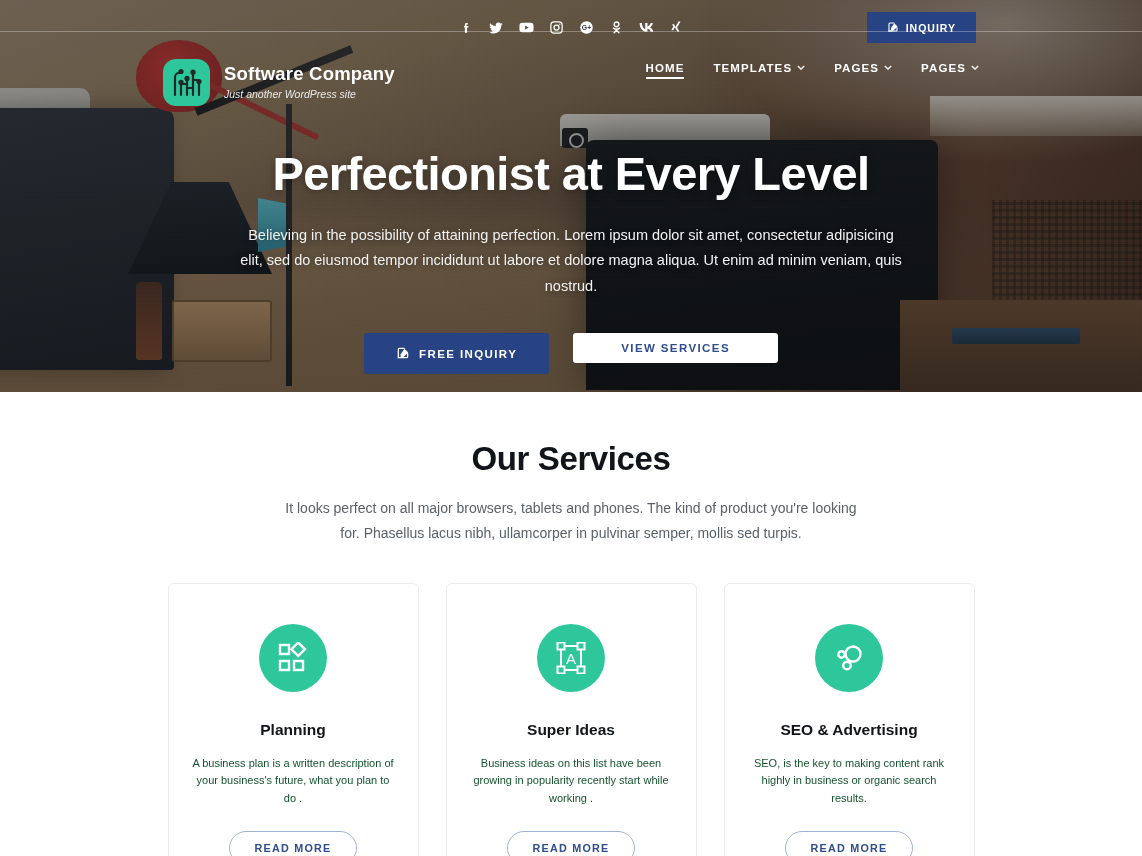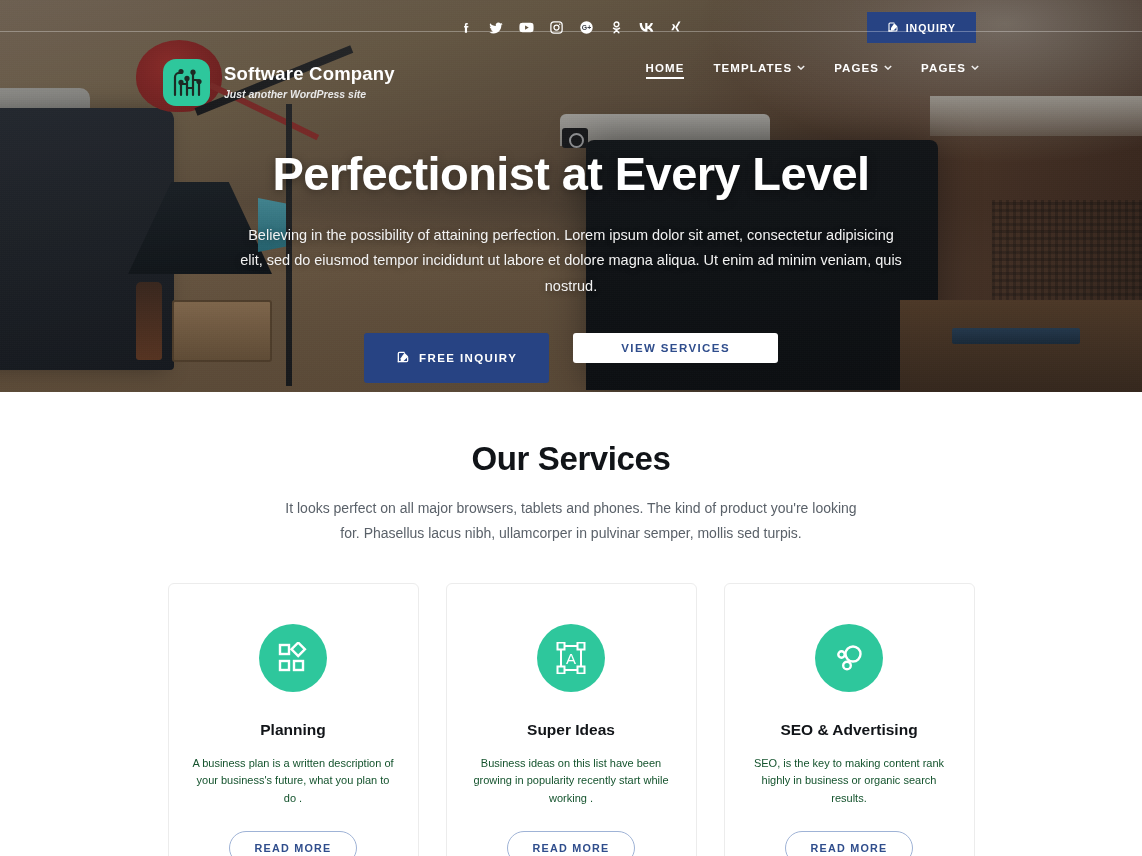--- a/index.html
+++ b/index.html
@@ -174,21 +174,21 @@
   .brand { display: flex; align-items: center; gap: 14px; margin-left: 163px; margin-top: 24px; }
   .brand-logo {
     width: 47px; height: 47px; border-radius: 13px;
     background: #2ec79c; position: relative; overflow: hidden; flex: none;
   }
   .brand-text { line-height: 1; }
   .brand-title {
     font-size: 18.5px; font-weight: bold; color: #ffffff; letter-spacing: .2px;
   }
   .brand-tagline {
-    font-size: 10.5px; color: #e9e9e9; margin-top: 5px; font-style: italic; font-weight: bold;
+    font-size: 10.5px; color: #e9e9e9; margin-top: 5px; font-style: italic; font-weight: normal;
   }
   .mainnav {
     margin-left: auto; margin-right: 163px;
     display: flex; align-items: center; gap: 29px;
   }
   .nav-item {
     color: #ffffff; font-size: 11.5px; font-weight: bold; letter-spacing: 1.1px;
     display: flex; align-items: center; gap: 5px; cursor: pointer;
     padding-bottom: 5px; position: relative;
   }
@@ -215,21 +215,21 @@
   .hero-buttons {
     display: flex; justify-content: center; gap: 24px; margin-top: 34px;
   }
   .btn {
     font-size: 11.5px; font-weight: bold; letter-spacing: 1.4px;
     border: none; cursor: pointer; display: flex; align-items: center; gap: 9px;
     font-family: "Liberation Sans", sans-serif;
   }
   .btn-primary {
     background: #274383; color: #ffffff;
-    height: 50px; padding: 8px 32px; border-radius: 3px;
+    height: 41px; padding: 8px 32px; border-radius: 3px;
   }
   .btn-ghost {
     background: #ffffff; color: #2f4d8c;
     height: 30px; padding: 0 48px; border-radius: 3px;
   }
 
   
   .services { background: #ffffff; padding-top: 48px; }
   .section-title {
     text-align: center; font-size: 33px; font-weight: bold; color: #111418;

